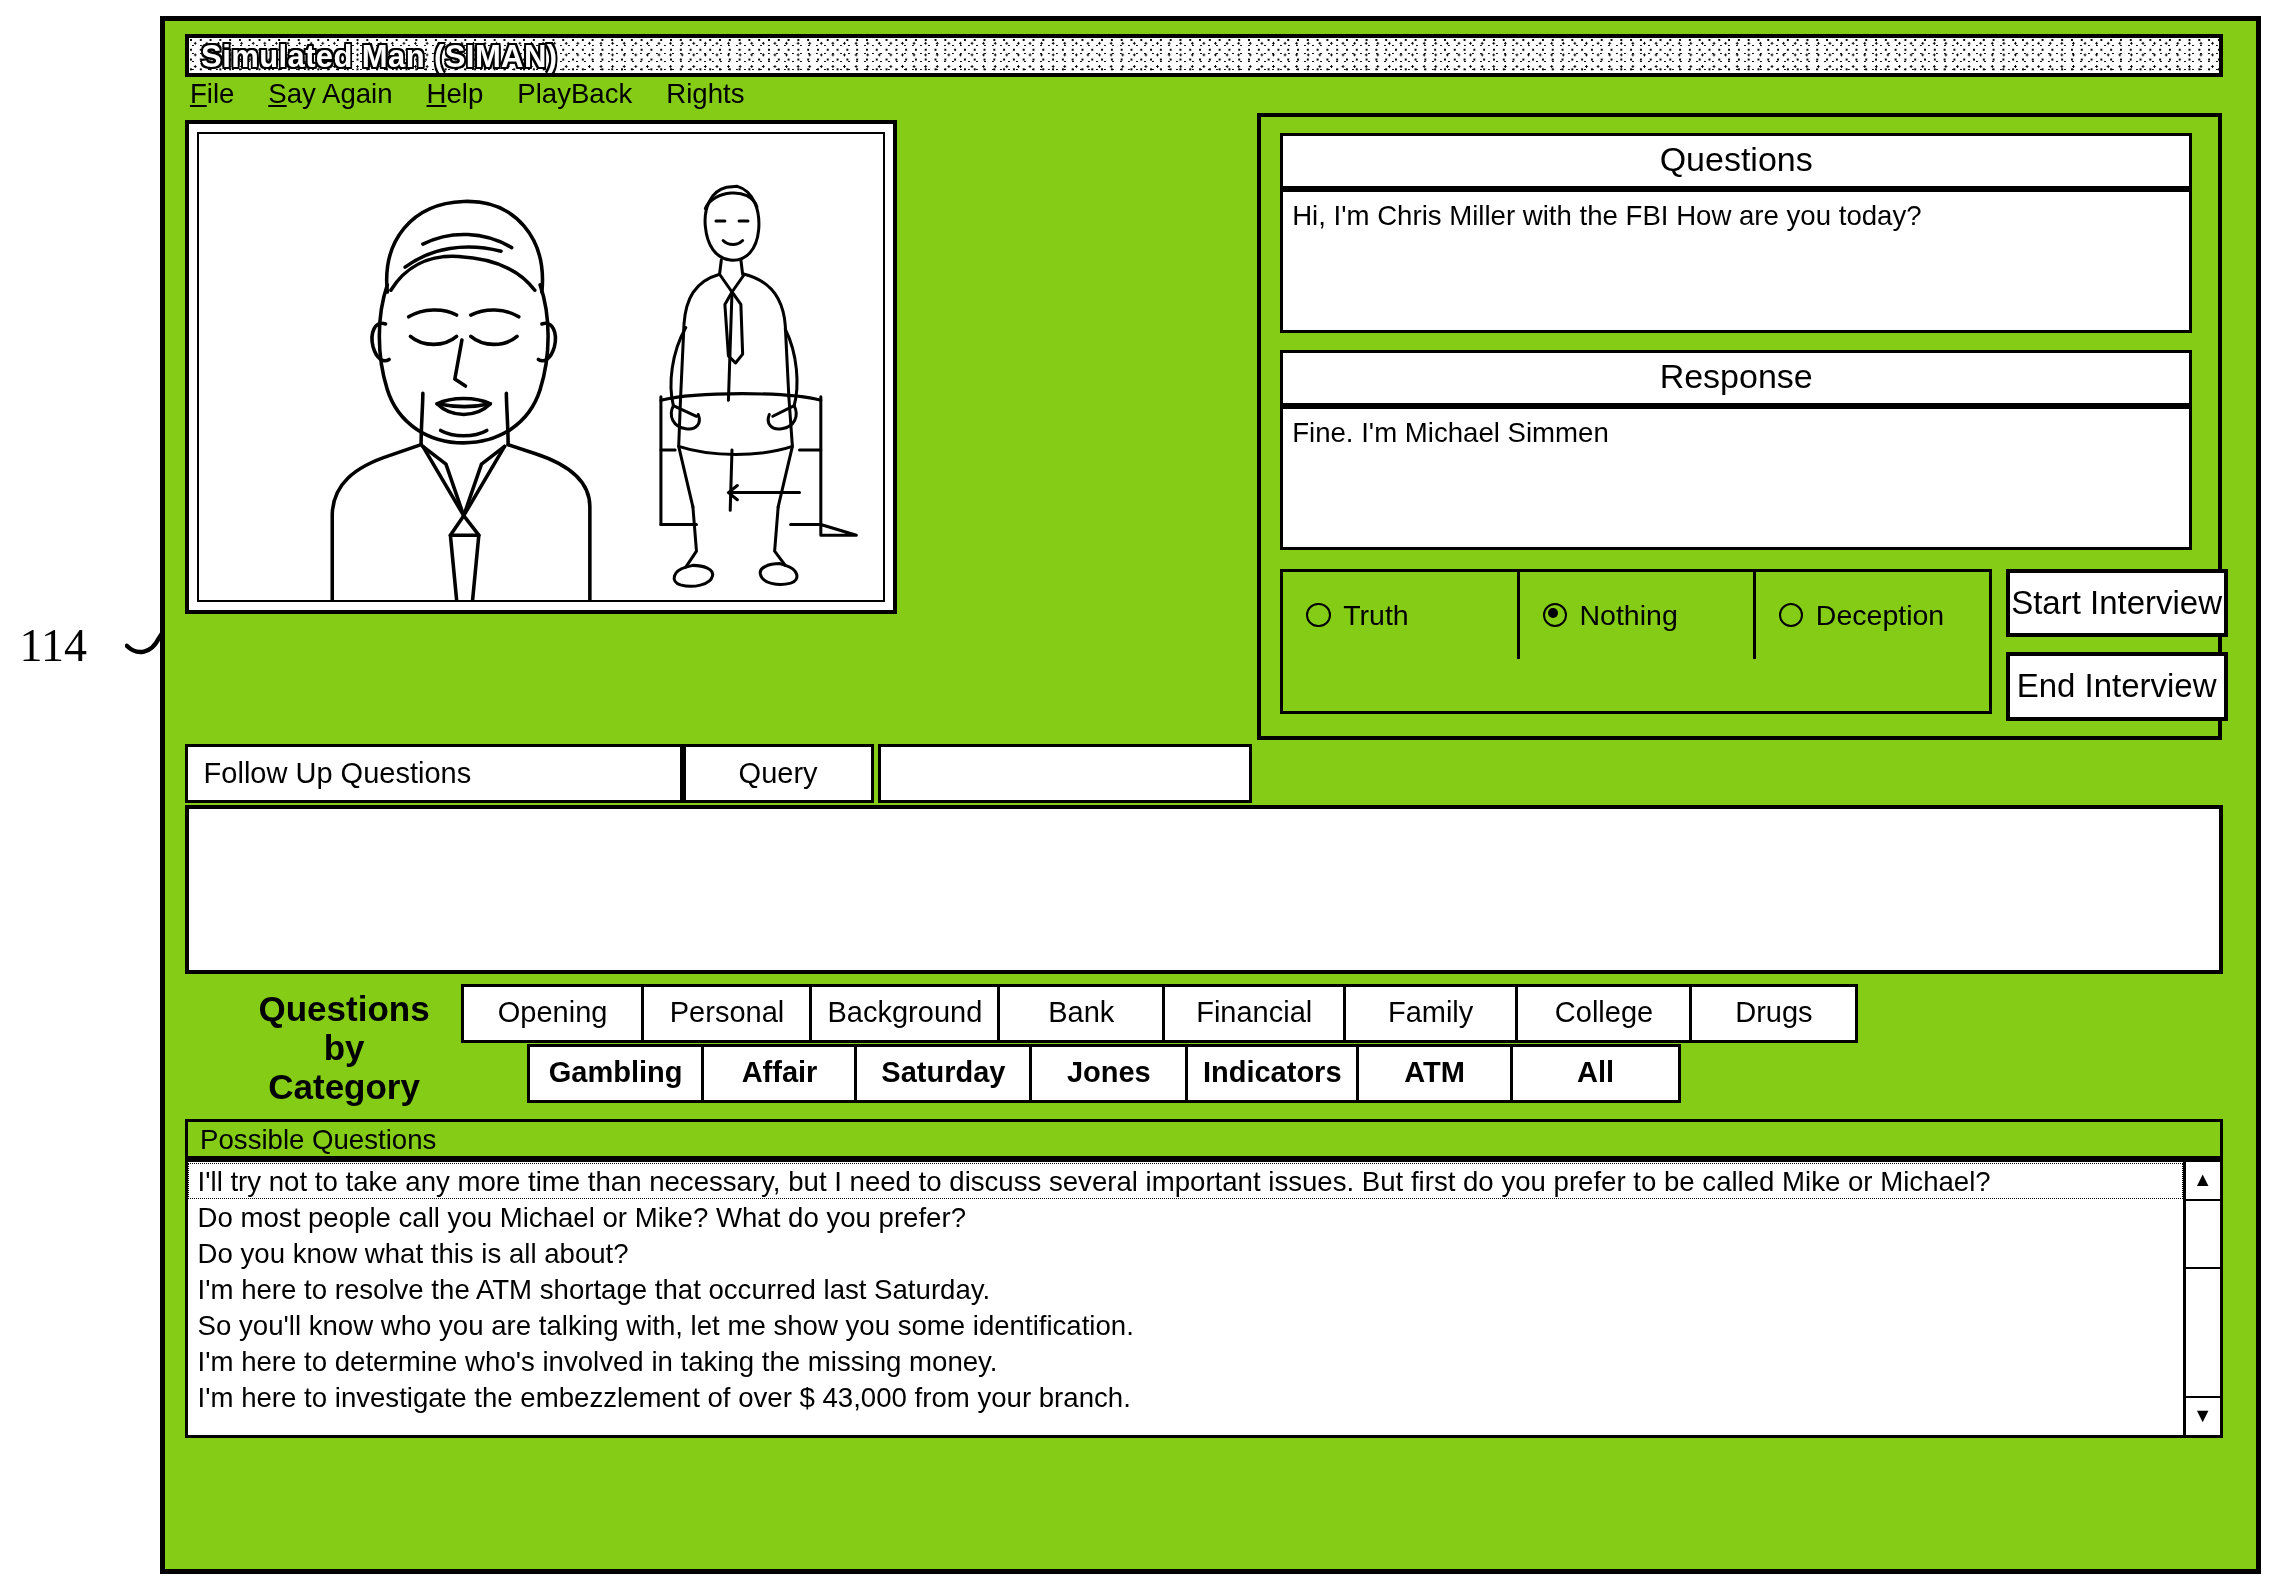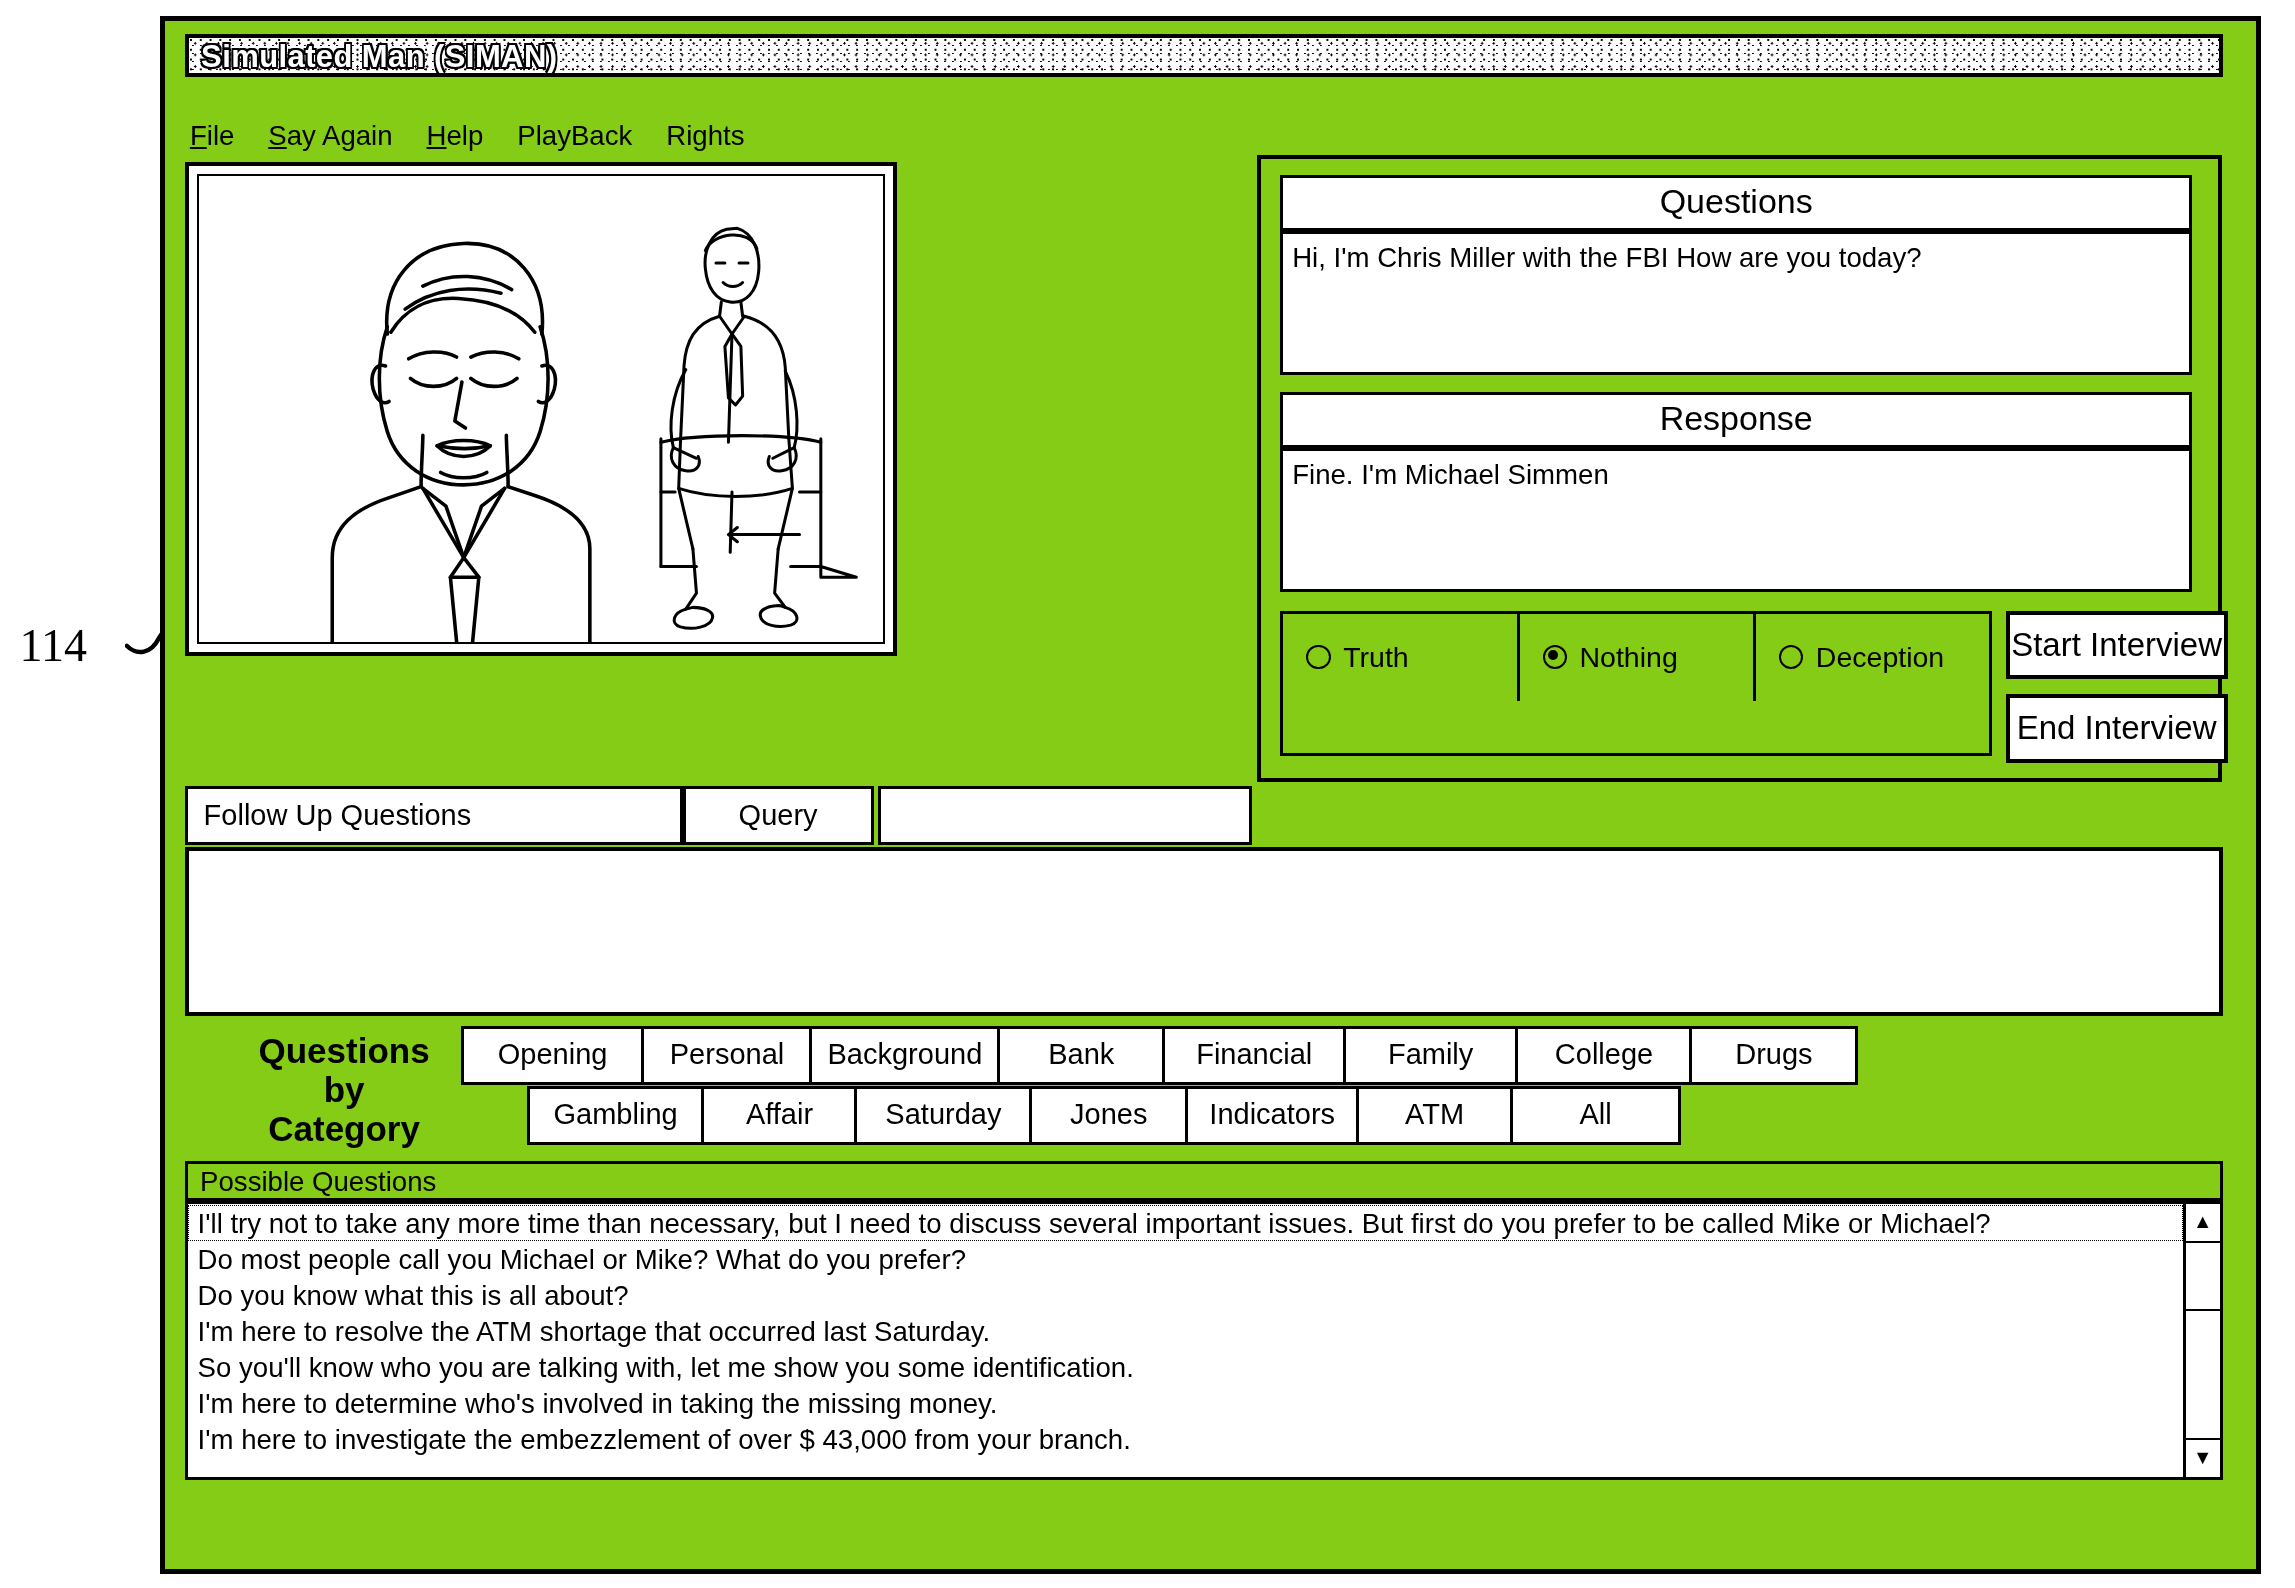--- a/index.html
+++ b/index.html
@@ -53,21 +53,21 @@
       -1.8px -1.8px 0 #000, 1.8px -1.8px 0 #000,
       -1.8px  1.8px 0 #000, 1.8px  1.8px 0 #000,
       -1.8px  0   0 #000, 1.8px  0   0 #000,
        0   -1.8px 0 #000, 0    1.8px 0 #000;
     white-space:nowrap;
   }
 
   
   #menubar{
     position:relative;height:36px;width:2038px;
-    padding-left:5.3px;box-sizing:border-box;margin-top:42px;
+    padding-left:5.3px;box-sizing:border-box;
   }
   .menu-item{
     display:inline-block;
     font-size:27.6px;
     margin-right:30px;
     white-space:nowrap;
     vertical-align:top;
     line-height:34px;
   }
   .menu-item .acc{text-decoration:underline;}
@@ -156,21 +156,21 @@
   }
 
   
   #category-section{position:relative;width:2038px;height:133px;margin-top:6.2px;}
   #cat-label{
     position:absolute;left:55px;top:9px;width:209px;
     text-align:center;font-size:35px;font-weight:bold;line-height:39px;
   }
   .tab-row{position:absolute;display:flex;}
   #tab-row-1{left:276px;top:3.6px;}
-  #tab-row-2{left:342px;top:64px;}
+  #tab-row-2{left:342px;top:64px;font-weight:bold;}
   .tab{
     border:3.6px solid #000;box-sizing:border-box;background:#fff;
     height:59px;line-height:50px;text-align:center;
     font-size:29px;white-space:nowrap;
     margin-right:-3.6px;padding:0 3.6px;
   }
 
   
   #pq-header{
     position:relative;width:2038px;height:43px;margin-top:5.3px;

